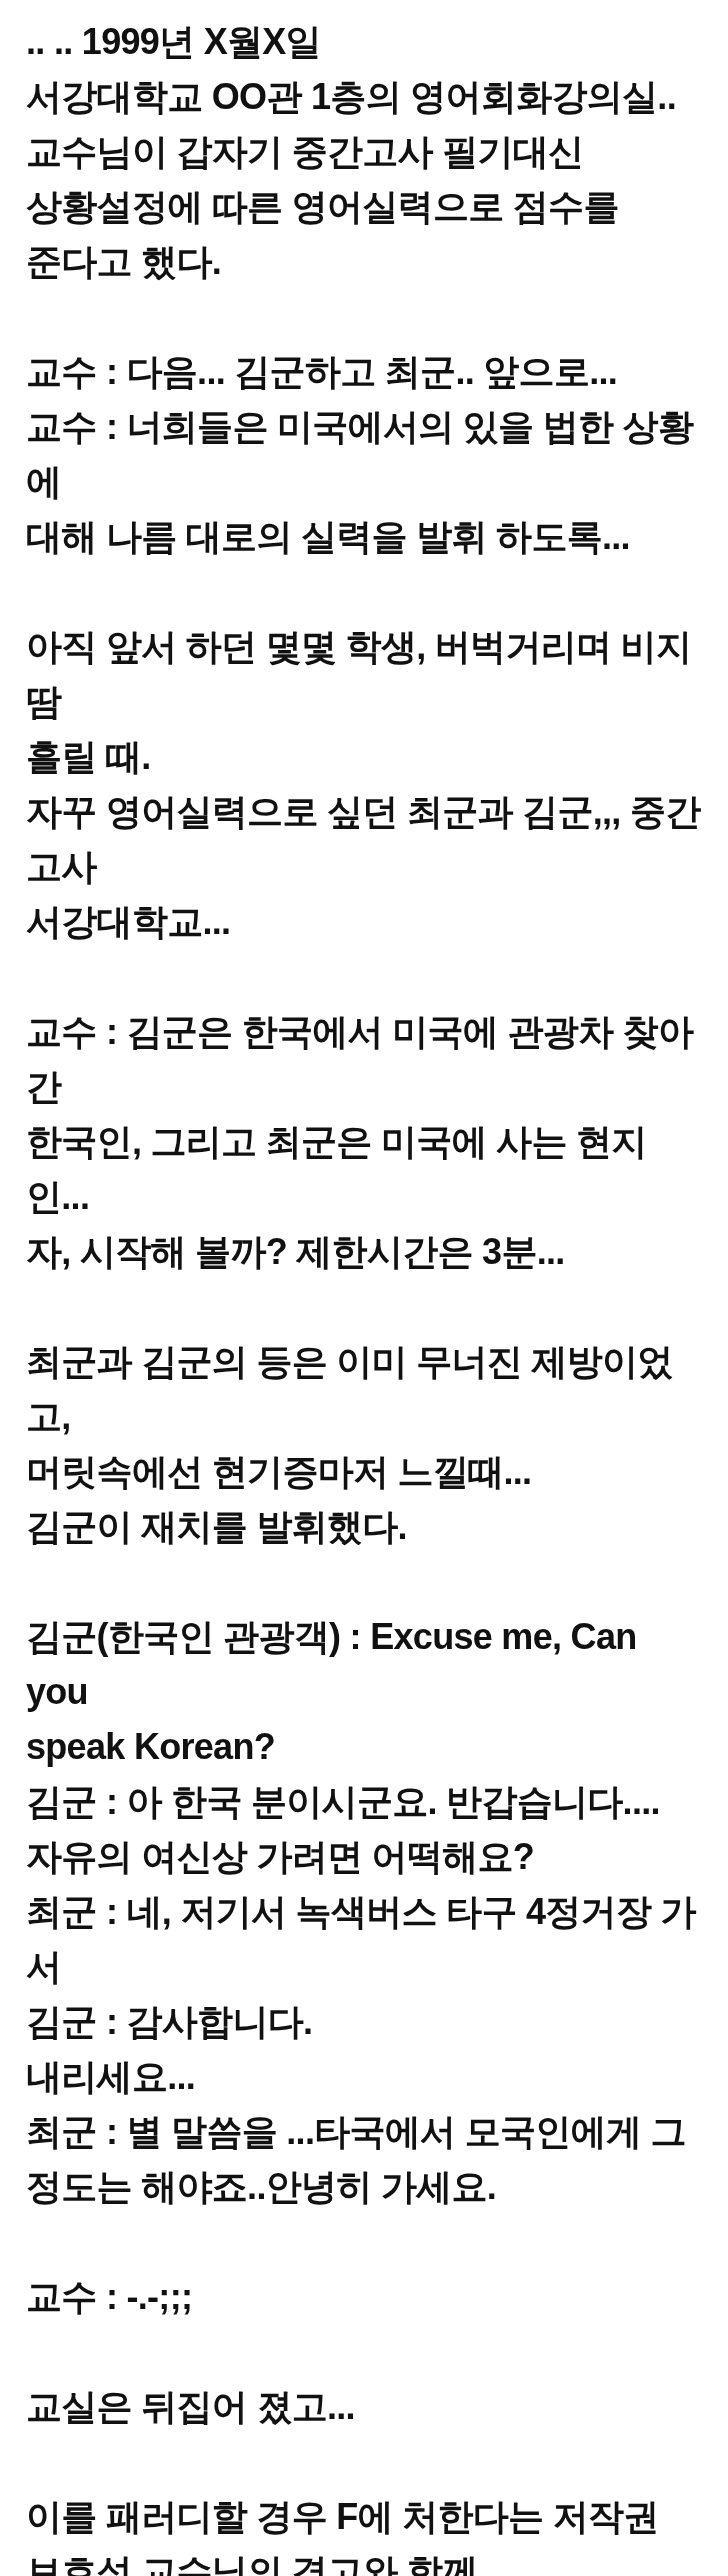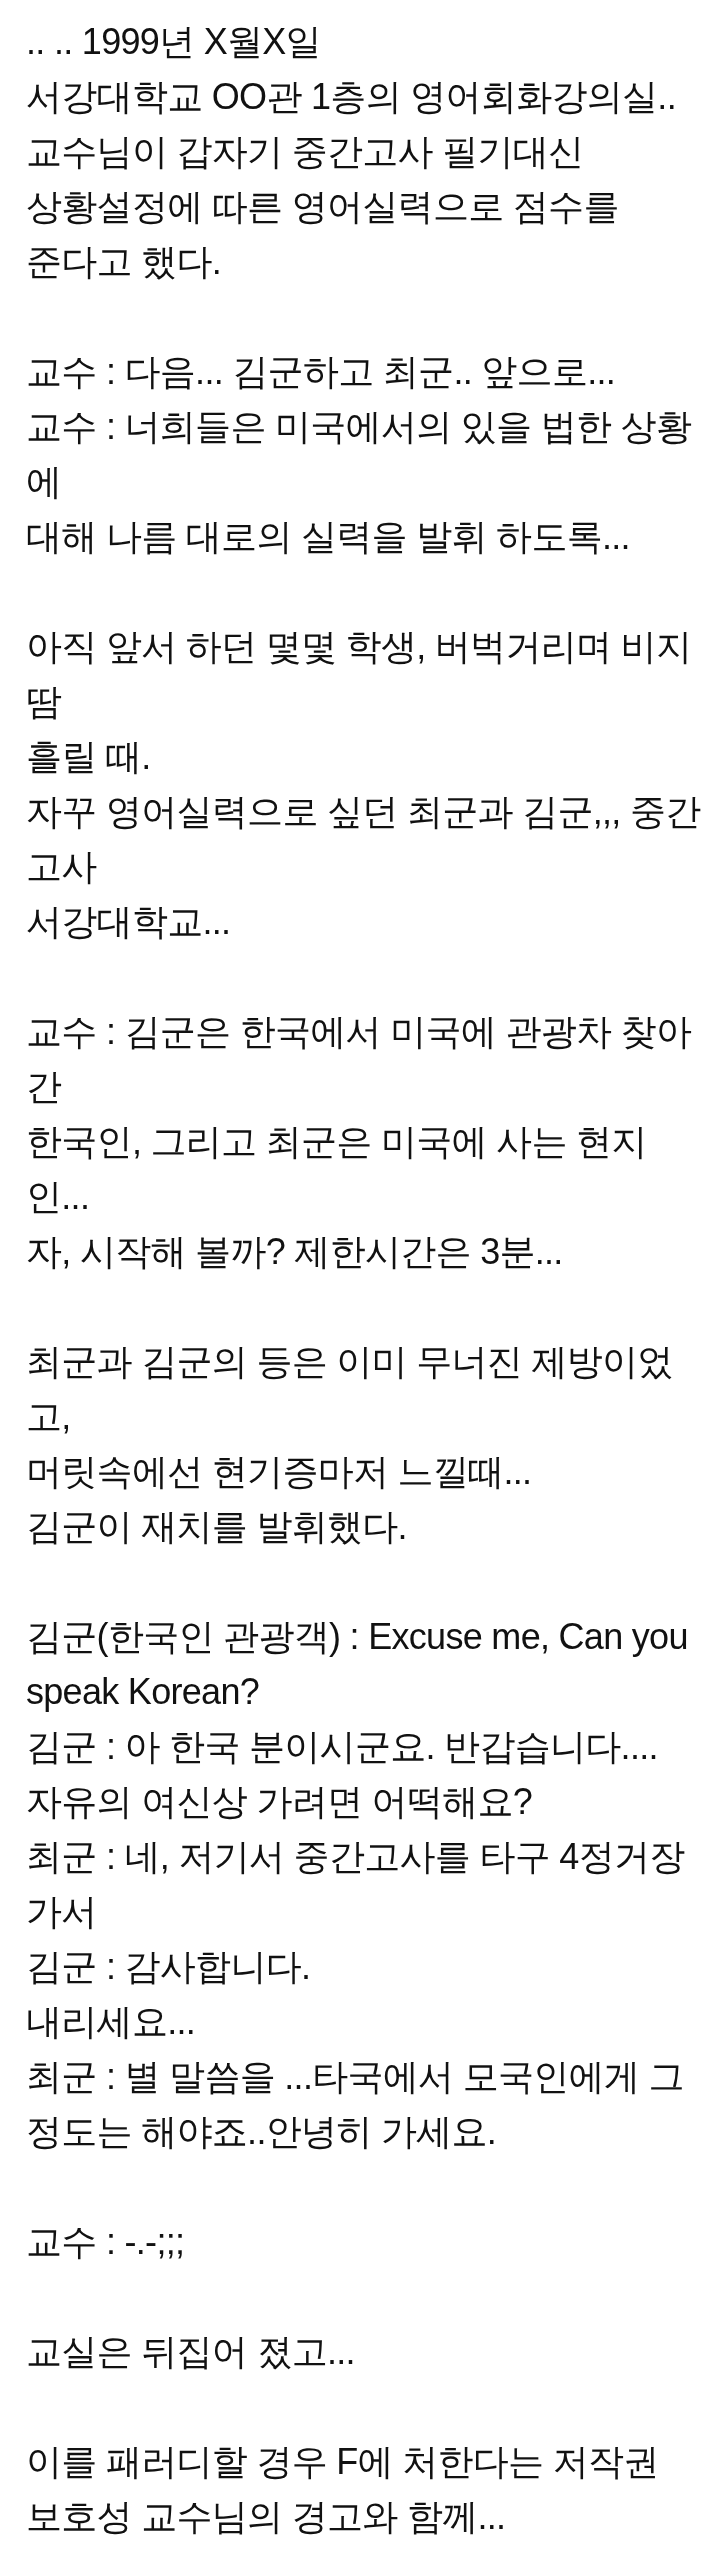--- a/index.html
+++ b/index.html
@@ -17,20 +17,21 @@
     font-family: "Liberation Sans", "DejaVu Sans", sans-serif;
     color: #111111;
     font-size: 36px;
     line-height: 55px;
     letter-spacing: -0.7px;
     font-weight: 400;
   }
   .para {
     margin: 0 0 55px 0;
     padding: 0;
+    font-weight: bold;
   }
   .para:last-child {
     margin-bottom: 0;
   }
   .text-line {
     white-space: pre-wrap;
     min-height: 55px;
   }
 </style>
 </head>
@@ -64,21 +65,21 @@
       <div class="para">
         <div class="text-line">최군과 김군의 등은 이미 무너진 제방이었고,</div>
         <div class="text-line">머릿속에선 현기증마저 느낄때...</div>
         <div class="text-line">김군이 재치를 발휘했다.</div>
       </div>
       <div class="para">
         <div class="text-line">김군(한국인 관광객) : Excuse me, Can you</div>
         <div class="text-line">speak Korean?</div>
         <div class="text-line">김군 : 아 한국 분이시군요. 반갑습니다....</div>
         <div class="text-line">자유의 여신상 가려면 어떡해요?</div>
-        <div class="text-line">최군 : 네, 저기서 중간고사를 타구 4정거장 가서</div>
+        <div class="text-line">최군 : 네, 저기서 녹색버스 타구 4정거장 가서</div>
         <div class="text-line">김군 : 감사합니다.</div>
         <div class="text-line">내리세요...</div>
         <div class="text-line">최군 : 별 말씀을 ...타국에서 모국인에게 그</div>
         <div class="text-line">정도는 해야죠..안녕히 가세요.</div>
       </div>
       <div class="para">
         <div class="text-line">교수 : -.-;;;</div>
       </div>
       <div class="para">
         <div class="text-line">교실은 뒤집어 졌고...</div>

